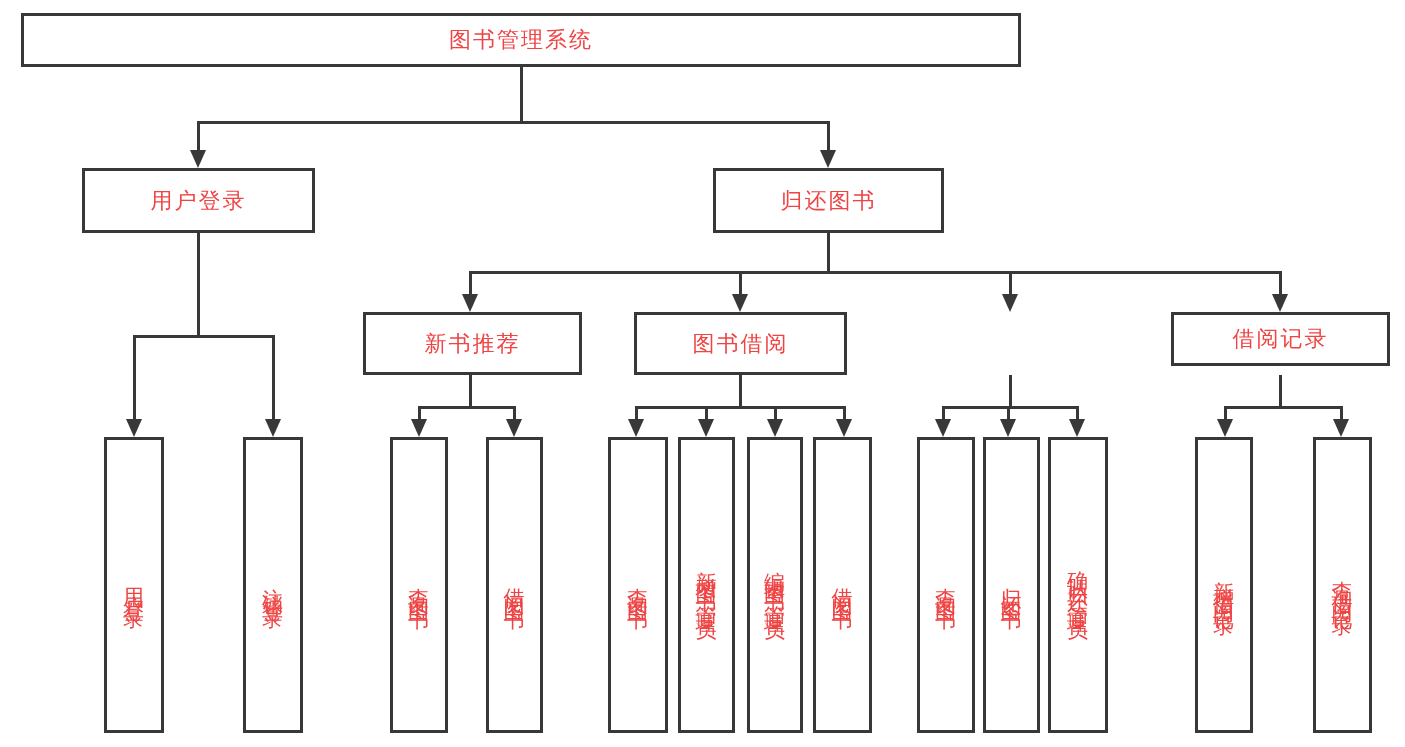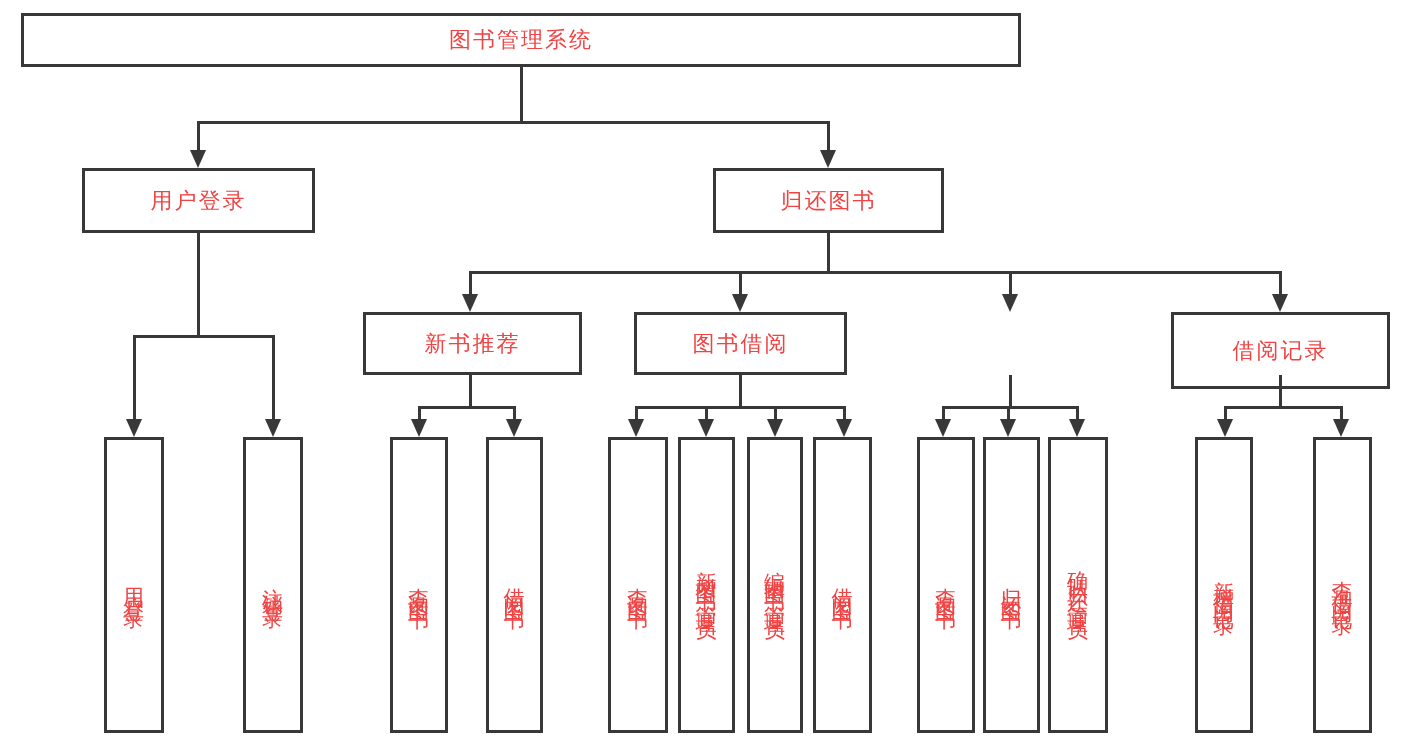--- a/index.html
+++ b/index.html
@@ -56,21 +56,21 @@
   <div class="vline" style="left:738.5px;top:271px;height:25px;"></div>
   <div class="vline" style="left:1008.5px;top:271px;height:25px;"></div>
   <div class="vline" style="left:1278.5px;top:271px;height:25px;"></div>
   <div class="arrow" style="left:462px;top:294px;"></div>
   <div class="arrow" style="left:732px;top:294px;"></div>
   <div class="arrow" style="left:1002px;top:294px;"></div>
   <div class="arrow" style="left:1272px;top:294px;"></div>
 
   <div class="box hbox" style="left:363px;top:312px;width:219px;height:63px;">新书推荐</div>
   <div class="box hbox" style="left:634px;top:312px;width:213px;height:63px;">图书借阅</div>
-  <div class="box hbox" style="left:1171px;top:312px;width:219px;height:77px;">借阅记录</div>
+  <div class="box hbox" style="left:1171px;top:312px;width:219px;height:54px;">借阅记录</div>
 
   <div class="vline" style="left:468.5px;top:375px;height:31px;"></div>
   <div class="hline" style="left:417.5px;top:406px;width:97px;"></div>
   <div class="vline" style="left:417.5px;top:406px;height:15px;"></div>
   <div class="vline" style="left:512.5px;top:406px;height:15px;"></div>
   <div class="arrow" style="left:411px;top:419px;"></div>
   <div class="arrow" style="left:506px;top:419px;"></div>
 
   <div class="vline" style="left:738.5px;top:375px;height:31px;"></div>
   <div class="hline" style="left:634.5px;top:406px;width:211px;"></div>

